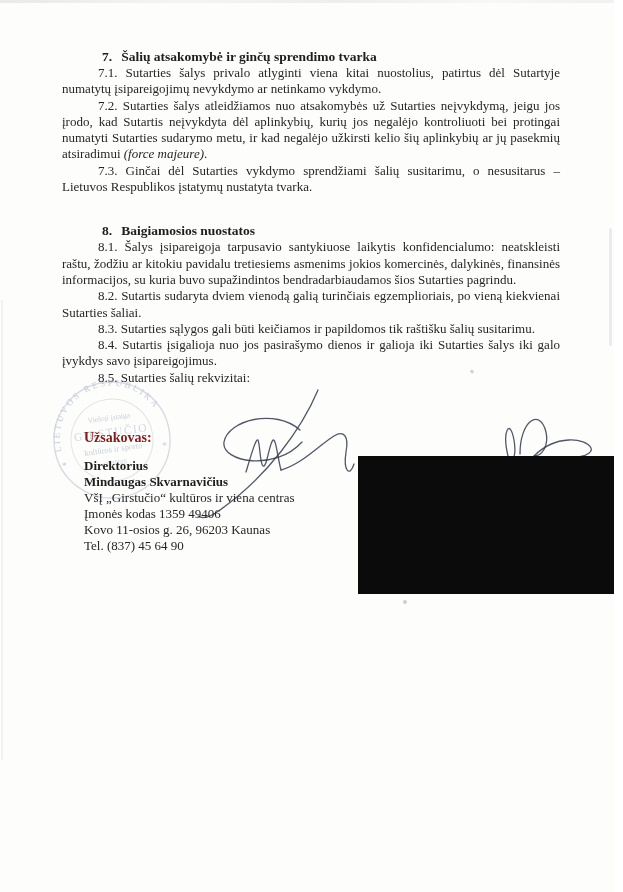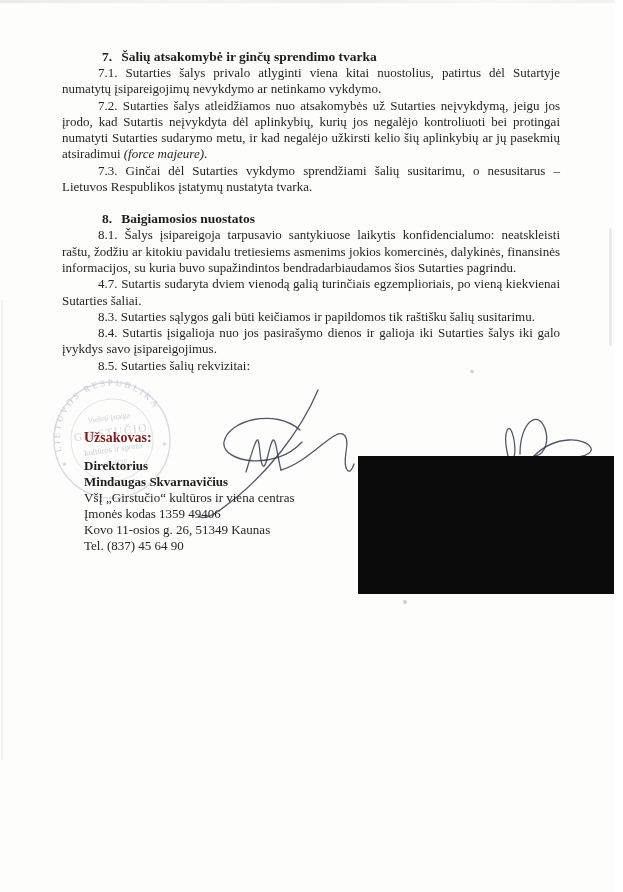--- a/index.html
+++ b/index.html
@@ -24,21 +24,21 @@
   .content{
     position:absolute; left:62px; top:48px; width:498px;
     font-size:13px; line-height:16.3px; text-align:justify;
   }
   .content p{ text-indent:36px; }
   .content h3{
     font-size:13.5px; font-weight:700; padding-left:40px; color:#1d1d1d;
     text-align:left; line-height:17px;
   }
   .content h3 .sec-num{ margin-right:9px; }
-  .content .sec8-head{ margin-top:15px; }
+  .content .sec8-head{ margin-top:27px; }
   .content i{ font-style:italic; }
 
   
   .stamp{
     position:absolute; left:44px; top:372px; width:136px; height:136px;
     opacity:.5; transform:rotate(-8deg); pointer-events:none;
   }
   
   .sig{ position:absolute; pointer-events:none; }
   .sig path{ fill:none; stroke:#333a4d; stroke-width:1.3; stroke-linecap:round; opacity:.85; }
@@ -67,21 +67,21 @@
   <div class="speckle speck-2"></div>
 
   <div class="content">
     <h3><span class="sec-num">7.</span><span>Šalių atsakomybė ir ginčų sprendimo tvarka</span></h3>
     <p>7.1. Sutarties šalys privalo atlyginti viena kitai nuostolius, patirtus dėl Sutartyje numatytų įsipareigojimų nevykdymo ar netinkamo vykdymo.</p>
     <p><span>7.2. Sutarties šalys atleidžiamos nuo atsakomybės už Sutarties neįvykdymą, jeigu jos įrodo, kad Sutartis neįvykdyta dėl aplinkybių, kurių jos negalėjo kontroliuoti bei protingai numatyti Sutarties sudarymo metu, ir kad negalėjo užkirsti kelio šių aplinkybių ar jų pasekmių atsiradimui </span><i>(force majeure)</i><span>.</span></p>
     <p>7.3. Ginčai dėl Sutarties vykdymo sprendžiami šalių susitarimu, o nesusitarus – Lietuvos Respublikos įstatymų nustatyta tvarka.</p>
 
     <h3 class="sec8-head"><span class="sec-num">8.</span><span>Baigiamosios nuostatos</span></h3>
     <p>8.1. Šalys įsipareigoja tarpusavio santykiuose laikytis konfidencialumo: neatskleisti raštu, žodžiu ar kitokiu pavidalu tretiesiems asmenims jokios komercinės, dalykinės, finansinės informacijos, su kuria buvo supažindintos bendradarbiaudamos šios Sutarties pagrindu.</p>
-    <p>4.7. Sutartis sudaryta dviem vienodą galią turinčiais egzemplioriais, po vieną kiekvienai Sutarties šaliai.</p>
+    <p>8.2. Sutartis sudaryta dviem vienodą galią turinčiais egzemplioriais, po vieną kiekvienai Sutarties šaliai.</p>
     <p>8.3. Sutarties sąlygos gali būti keičiamos ir papildomos tik raštišku šalių susitarimu.</p>
     <p>8.4. Sutartis įsigalioja nuo jos pasirašymo dienos ir galioja iki Sutarties šalys iki galo įvykdys savo įsipareigojimus.</p>
     <p>8.5. Sutarties šalių rekvizitai:</p>
   </div>
 
   <svg class="stamp" viewBox="0 0 136 136">
     <circle cx="68" cy="68" r="58" fill="none" stroke="#97a3ba" stroke-width="1.4" opacity="0.75"></circle>
     <circle cx="68" cy="68" r="41" fill="none" stroke="#97a3ba" stroke-width="1" opacity="0.55"></circle>
     <path id="stampArc" d="M 18,80 A 52,52 0 1 1 118,80" fill="none"></path>
     <text font-size="9" letter-spacing="2.4" fill="#8e9bb3" font-family="Liberation Serif, serif">
@@ -109,19 +109,19 @@
   </svg>
 
   <div class="sig-label label-left">Užsakovas:</div>
   <div class="sig-label label-right">Atlikėjas:</div>
 
   <div class="requisites">
     <div class="bold">Direktorius</div>
     <div class="bold">Mindaugas Skvarnavičius</div>
     <div>VšĮ „Girstučio“ kultūros ir viena centras</div>
     <div>Įmonės kodas 1359 49406</div>
-    <div>Kovo 11-osios g. 26, 51349 Kaunas</div>
+    <div>Kovo 11-osios g. 26, 96203 Kaunas</div>
     <div>Tel. (837) 45 64 90</div>
   </div>
 
   <div class="redaction"></div>
 
 </div>
 
 </body></html>

